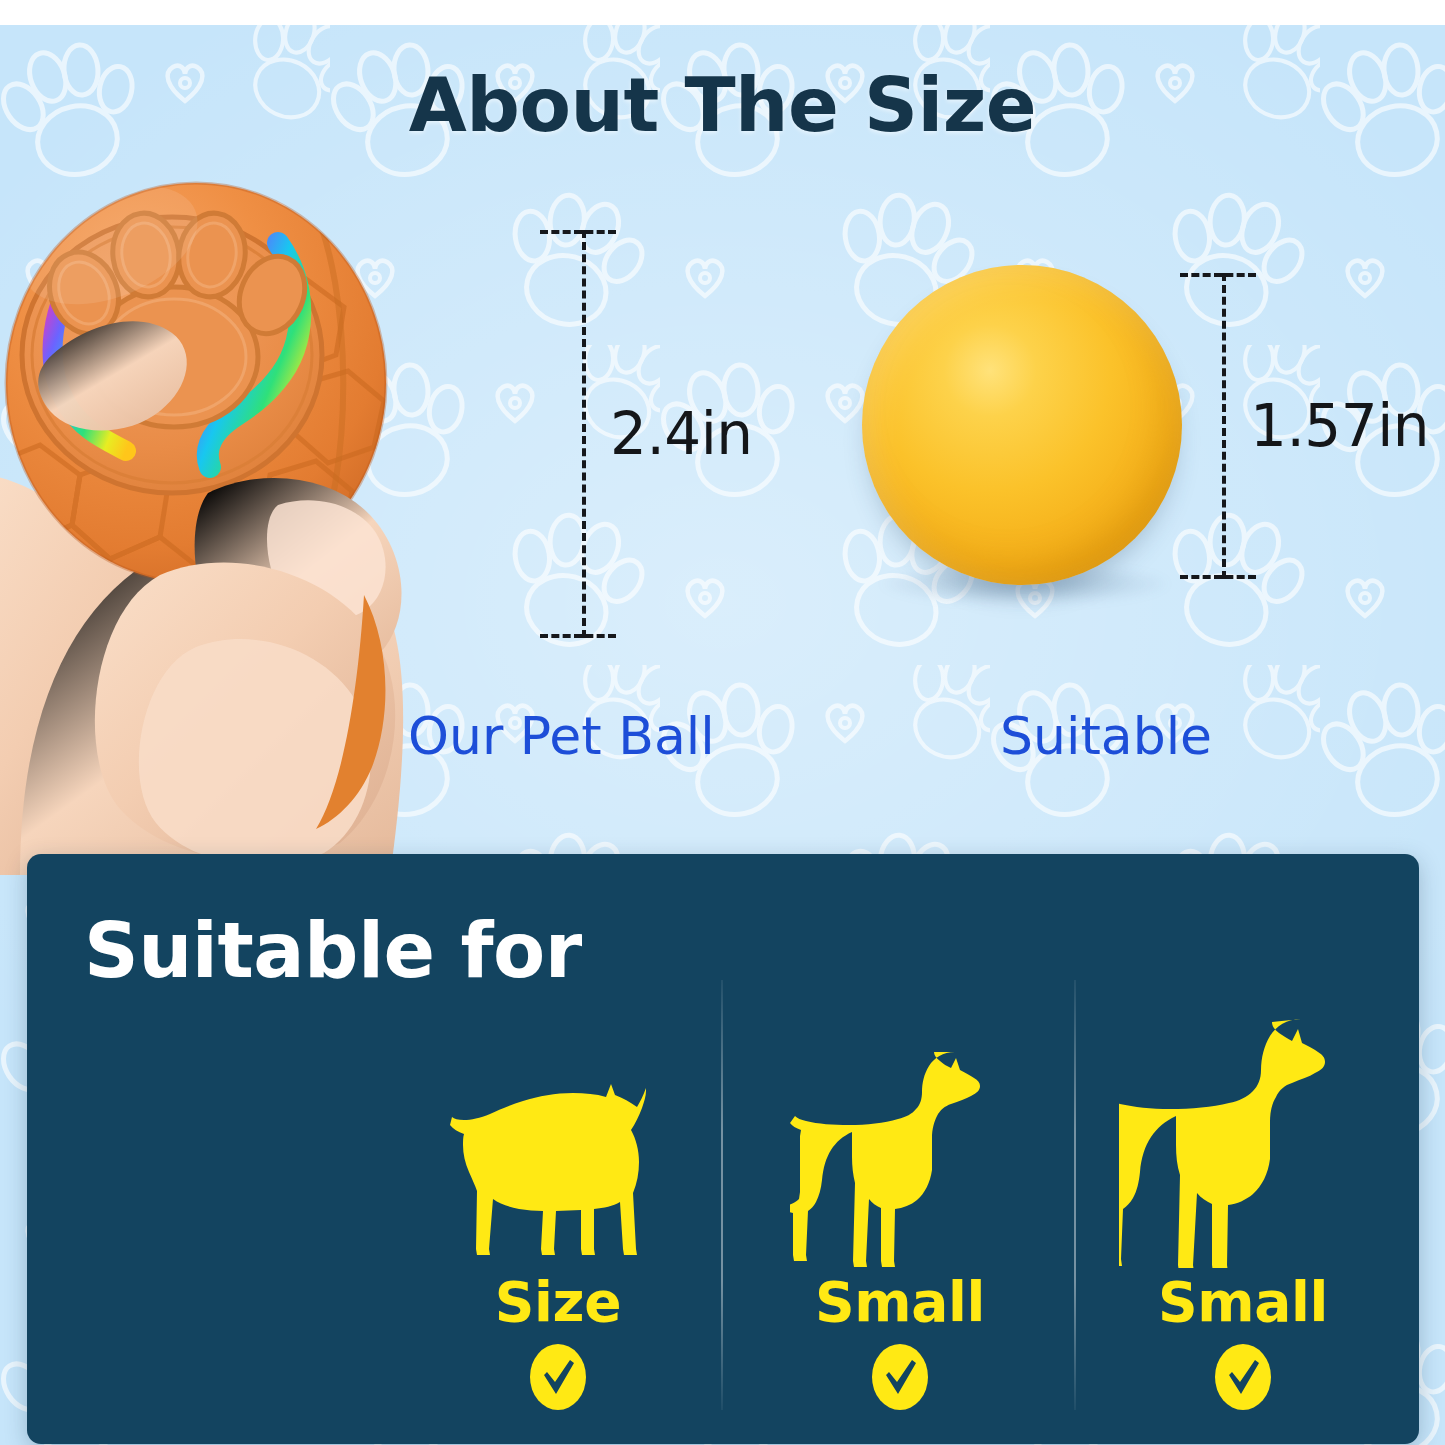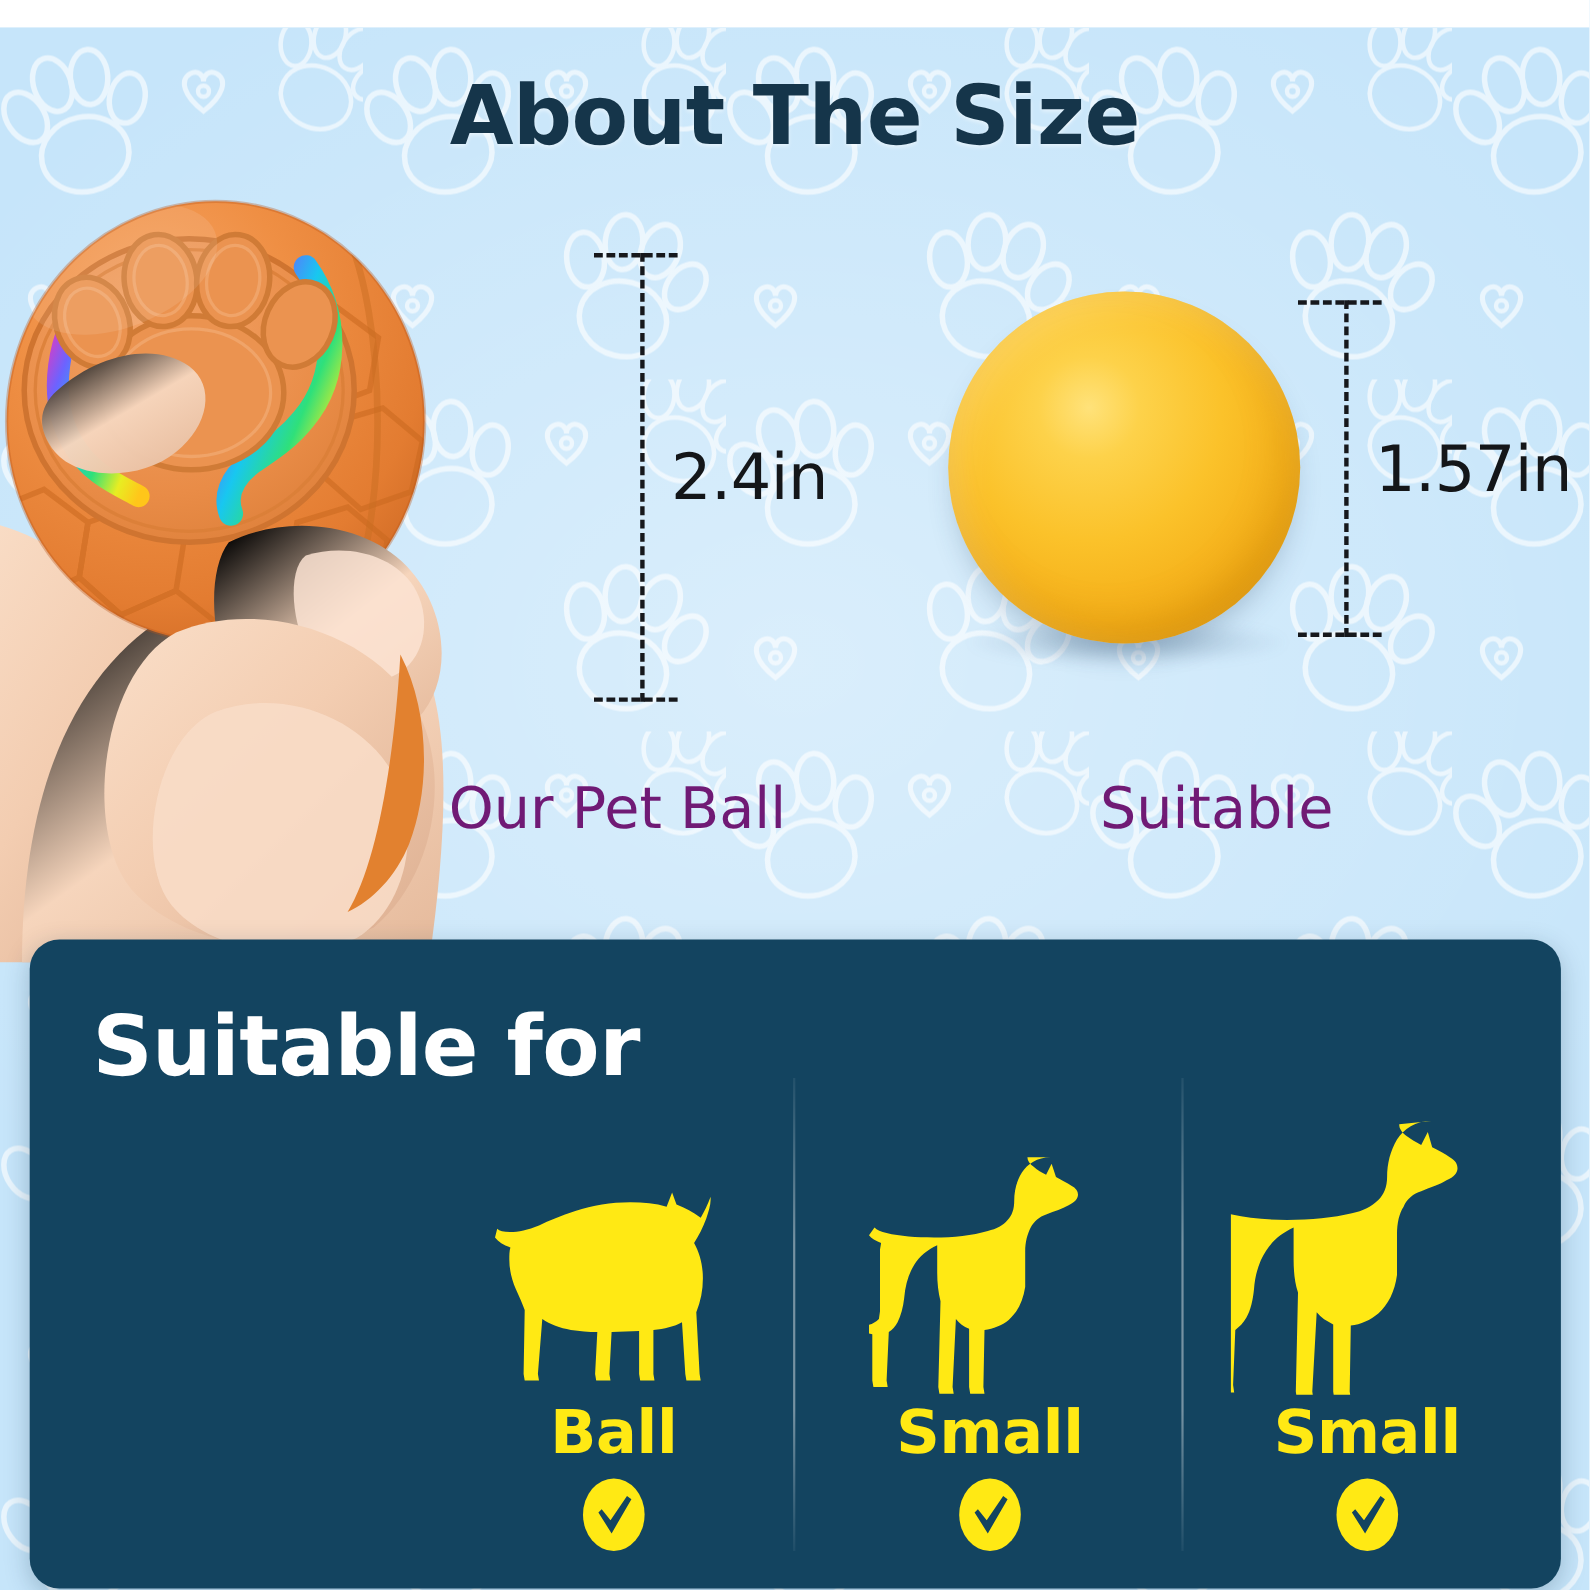--- a/index.html
+++ b/index.html
@@ -120,34 +120,34 @@
   }
 
   #dim-pet  { left: 564px; top: 205px; width: 40px; height: 408px; }
   #dim-ping { left: 1204px; top: 248px; width: 40px; height: 306px; }
 
   
   .ball-caption {
     position: absolute;
     z-index: 6;
     font-size: 52px;
-    color: #701a75;
+    color: #1d4ed8;
     white-space: nowrap;
   }
   #caption-pet { left: 408px; top: 681px; }
   #caption-ping { left: 1000px; top: 681px; }
 
   
   .suitable-card {
     position: absolute;
     left: 27px;
     top: 829px;
     width: 1392px;
     height: 590px;
-    border-radius: 27px;
+    border-radius: 14px;
     background: #134460;
     z-index: 8;
     box-shadow: 0 6px 22px rgba(20,50,75,0.25);
     overflow: hidden;
   }
   .card-title {
     position: absolute;
     left: 57px;
     top: 52px;
     font-size: 76px;
@@ -367,21 +367,21 @@
       <div class="dog-wrap">
         <svg class="dog-svg" width="216" height="188" viewBox="0 0 216 188" aria-hidden="true">
           <path fill="#ffe914" d="M196 8 c-3 8 -6 14 -9 19 c-7 -5 -14 -9 -22 -12 l-4 -11 l-5 13 c-10 -3 -21 -4 -33 -4
             c-18 0 -34 3 -50 8 c-13 4 -24 9 -33 13 c-10 4 -19 6 -26 6 c-6 0 -10 -1 -12 -3 l-2 8 c3 4 8 7 14 9
             c-1 3 -1 7 -1 11 c0 9 2 18 6 27 c3 7 6 13 8 19 l-1 58 l1 6 l13 0 l-1 -6 l4 -50 c7 5 16 8 26 10
             c8 1 16 2 24 2 l-2 38 l1 6 l13 0 l-1 -6 l2 -38 l25 -1 l0 39 l1 6 l13 0 l-1 -6 l0 -40
             c10 -1 19 -3 26 -7 l3 47 l1 6 l13 0 l-1 -6 l-3 -56 c4 -10 6 -20 6 -31 c0 -12 -3 -23 -8 -32
             c4 -6 8 -14 11 -22 c2 -6 4 -12 4 -17 z"></path>
         </svg>
       </div>
-      <div class="size-label">Ball</div>
+      <div class="size-label">Size</div>
       <div class="check-badge">
         <svg width="36" height="38" viewBox="0 0 36 38" aria-hidden="true">
           <path d="M4 17 L7 14 L15 24 L30 2 L34 5 L16 36 Z" fill="#134460"></path>
         </svg>
       </div>
     </div>
 
     <div class="size-col" id="col-medium">
       <div class="dog-wrap">
         <svg class="dog-svg" width="220" height="220" viewBox="0 0 220 220" aria-hidden="true">

